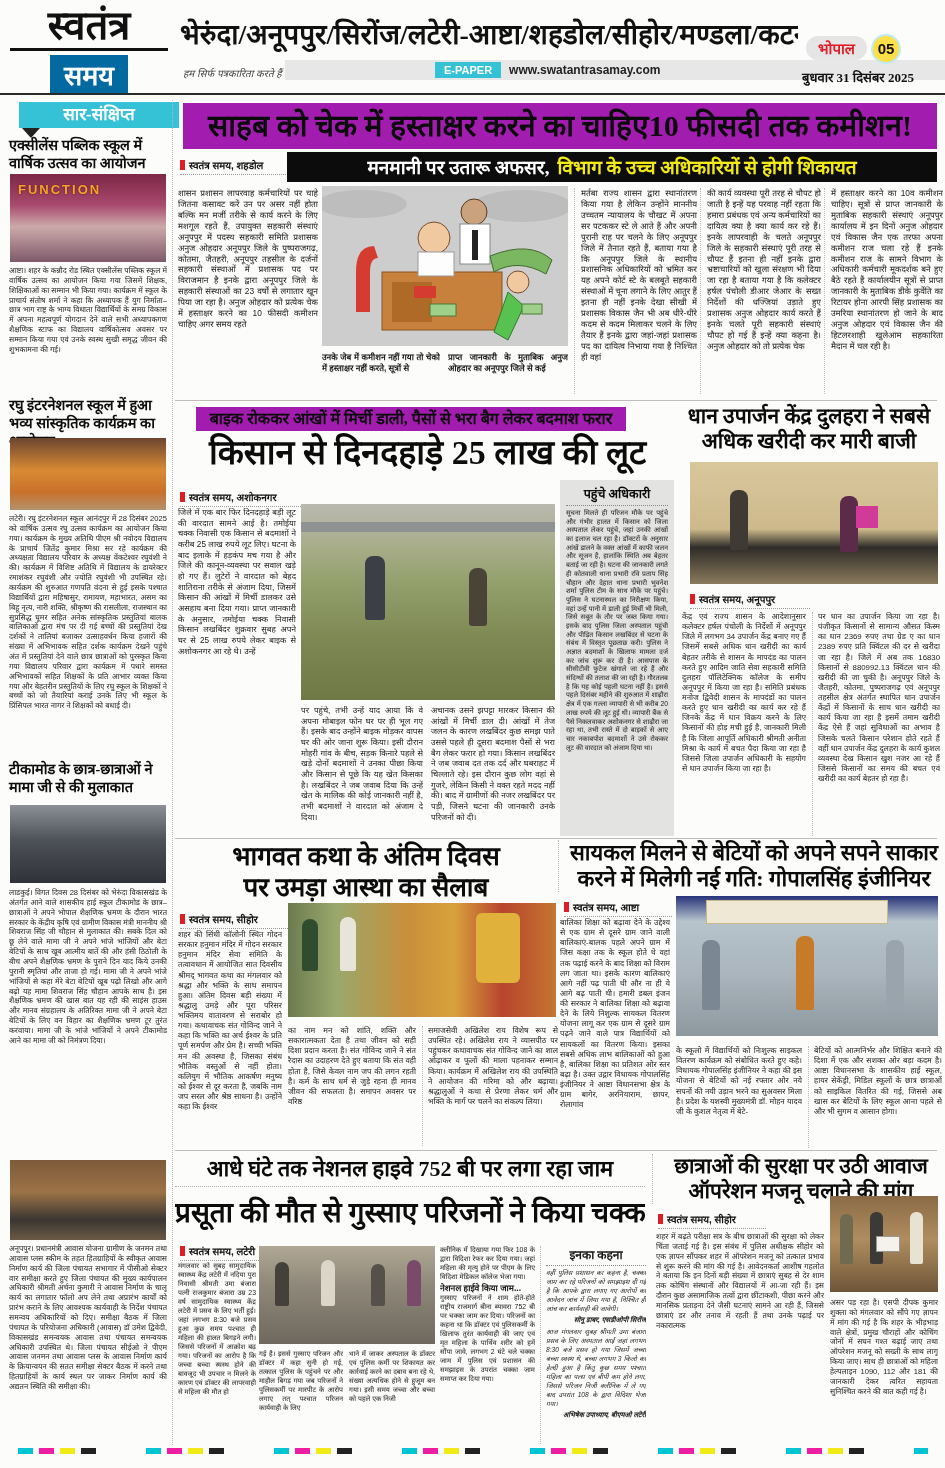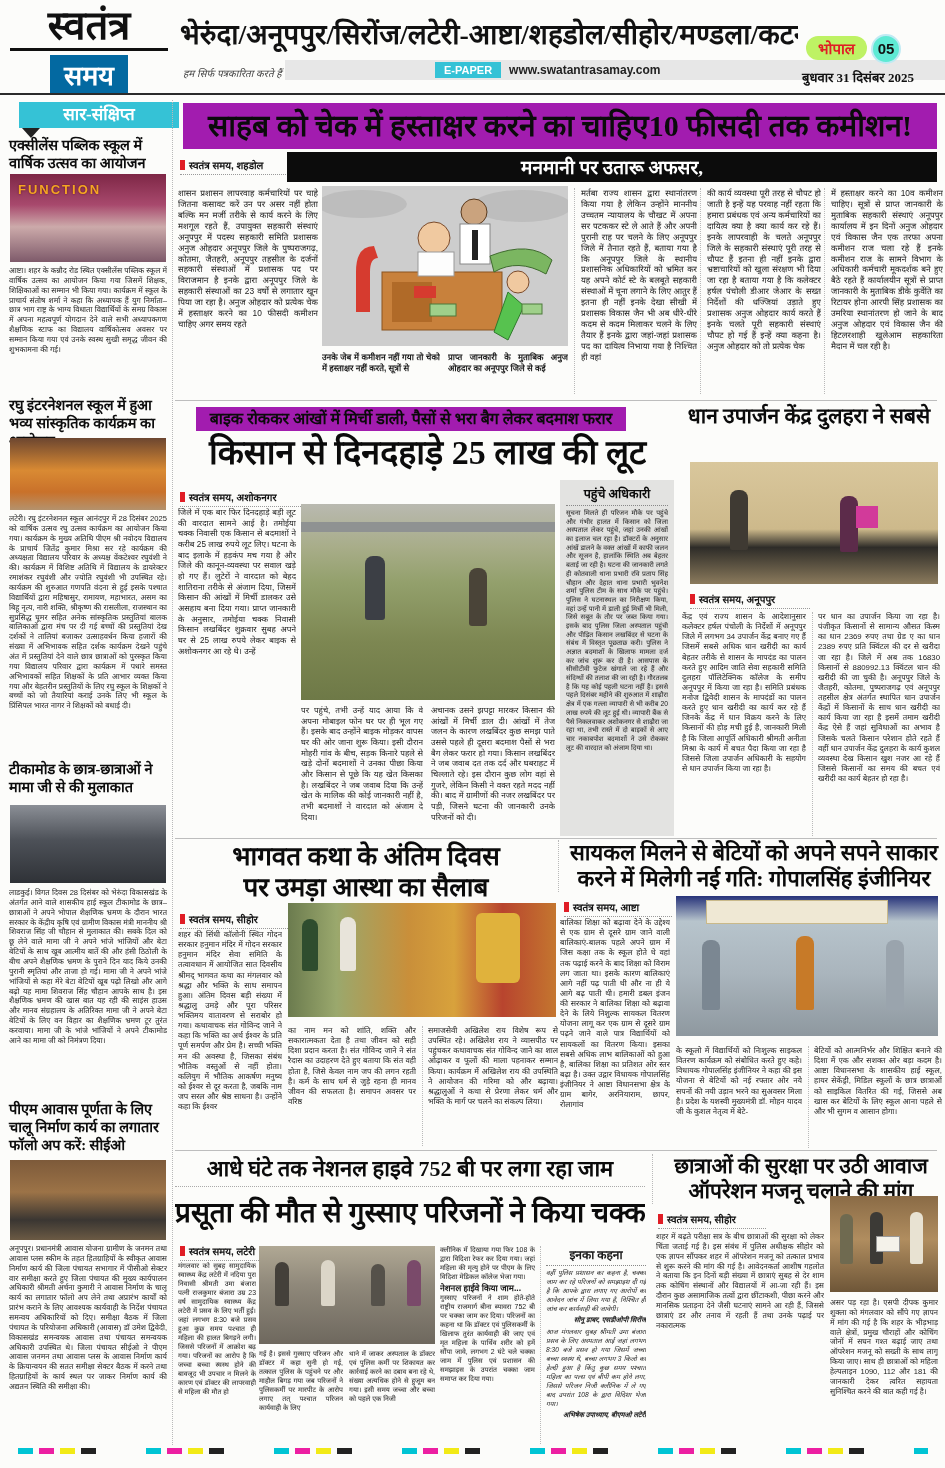--- a/index.html
+++ b/index.html
@@ -9,23 +9,23 @@
   
   .logo1{font-family:"Liberation Serif",serif;font-weight:bold;font-size:40px;line-height:1;color:#101010;
          border-bottom:3px solid #101010;padding:0 2px 2px 2px;text-align:center;}
   .logo2{display:inline-block;background:#0369a1;color:#fff;font-weight:bold;font-size:27px;
          padding:1px 14px;margin-top:4px;font-family:"Liberation Serif",serif;}
   .cities{font-family:"Liberation Serif",serif;font-weight:bold;font-size:28px;color:#111;white-space:nowrap;}
   .tagline{font-size:10px;color:#444;font-style:italic;white-space:nowrap;}
   .graybar{background:#e7e7e7;height:20px;display:flex;align-items:center;gap:8px;padding-left:150px;}
   .epaper{background:#35c2d6;color:#fff;font-weight:bold;font-size:11px;padding:2px 9px;}
   .site{font-weight:bold;font-size:12px;color:#222;}
-  .edpill{background:#bef264;border-radius:12px;color:#e01d25;font-weight:bold;font-size:15px;
+  .edpill{background:#e5e5e5;border-radius:12px;color:#e01d25;font-weight:bold;font-size:15px;
           padding:2px 12px;display:inline-block;font-family:"Liberation Serif",serif;}
-  .pgcirc{display:inline-block;width:26px;height:26px;border-radius:50%;background:#5eead4;border:2px solid #bfeaf3;
+  .pgcirc{display:inline-block;width:26px;height:26px;border-radius:50%;background:#fde047;border:2px solid #bfeaf3;
           color:#111;font-weight:bold;font-size:15px;text-align:center;line-height:26px;margin-left:4px;}
   .dateline{font-weight:bold;font-size:13px;color:#111;font-family:"Liberation Serif",serif;white-space:nowrap;}
   .toprule{background:#2b2b2b;height:2px;}
   
   .sideheader{background:#35c2d6;color:#fff;font-weight:bold;font-size:17px;text-align:center;
               line-height:26px;font-family:"Liberation Serif",serif;}
   .tri{width:0;height:0;border-left:9px solid transparent;border-right:9px solid transparent;border-top:10px solid #222;}
   .sidetitle{font-family:"Liberation Serif",serif;font-weight:bold;font-size:14.5px;line-height:1.25;color:#0d0d0d;}
   .bt{font-size:7.6px;line-height:1.3;text-align:justify;color:#1c1c1c;overflow:hidden;}
   .bt6{font-size:6.8px;line-height:1.28;text-align:justify;color:#1c1c1c;overflow:hidden;}
@@ -88,31 +88,31 @@
   <div class="abs bt" style="left:9px;top:266px;width:158px;height:126px;">आष्टा। शहर के कन्नौद रोड स्थित एक्सीलेंस पब्लिक स्कूल में वार्षिक उत्सव का आयोजन किया गया जिसमें शिक्षक, शिक्षिकाओं का सम्मान भी किया गया। कार्यक्रम में स्कूल के प्राचार्य संतोष शर्मा ने कहा कि अध्यापक हैं युग निर्माता– छात्र भाग राष्ट्र के भाग्य विधाता विद्यार्थियों के समग्र विकास में अपना महत्वपूर्ण योगदान देने वाले सभी अध्यापकगण शैक्षणिक स्टाफ का विद्यालय वार्षिकोत्सव अवसर पर सम्मान किया गया एवं उनके स्वस्थ सुखी समृद्ध जीवन की शुभकामना की गई।</div>
 
   <div class="abs sidetitle" style="left:9px;top:396px;width:158px;">रघु इंटरनेशनल स्कूल में हुआ भव्य सांस्कृतिक कार्यक्रम का आयोजन</div>
   <div class="abs ph" style="left:10px;top:438px;width:156px;height:72px;background:linear-gradient(180deg,#6c4630 0%,#d98a33 45%,#c9712a 75%,#b4926d 100%);"></div>
   <div class="abs bt" style="left:9px;top:514px;width:158px;height:244px;">लटेरी। रघु इंटरनेशनल स्कूल आनंदपुर में 28 दिसंबर 2025 को वार्षिक उत्सव रघु उत्सव कार्यक्रम का आयोजन किया गया। कार्यक्रम के मुख्य अतिथि पीएम श्री नवोदय विद्यालय के प्राचार्य जितेंद्र कुमार मिश्रा सर रहे कार्यक्रम की अध्यक्षता विद्यालय परिवार के अध्यक्ष वेंकटेश्वर रघुवंशी ने की। कार्यक्रम में विशिष्ट अतिथि में विद्यालय के डायरेक्टर रमाशंकर रघुवंशी और ज्योति रघुवंशी भी उपस्थित रहे। कार्यक्रम की शुरुआत गणपति वंदना से हुई इसके पश्चात विद्यार्थियों द्वारा महिषासुर, रामायण, महाभारत, असम का बिहू नृत्य, नारी शक्ति, श्रीकृष्ण की रासलीला, राजस्थान का सुप्रसिद्ध घूमर सहित अनेक सांस्कृतिक प्रस्तुतियां बालक बालिकाओं द्वारा मंच पर दी गई बच्चों की प्रस्तुतियां देख दर्शकों ने तालियां बजाकर उत्साहवर्धन किया हजारों की संख्या में अभिभावक सहित दर्शक कार्यक्रम देखने पहुंचे अंत में प्रस्तुतियां देने वाले छात्र छात्राओं को पुरस्कृत किया गया विद्यालय परिवार द्वारा कार्यक्रम में पधारे समस्त अभिभावकों सहित शिक्षकों के प्रति आभार व्यक्त किया गया और बेहतरीन प्रस्तुतियों के लिए रघु स्कूल के शिक्षकों ने बच्चों को जो तैयारियां कराई उनके लिए भी स्कूल के प्रिंसिपल भारत नागर ने शिक्षकों को बधाई दी।</div>
 
   <div class="abs sidetitle" style="left:9px;top:760px;width:158px;">टीकामोड के छात्र-छात्राओं ने मामा जी से की मुलाकात</div>
   <div class="abs ph" style="left:10px;top:805px;width:156px;height:78px;background:linear-gradient(180deg,#8b8f96 0%,#4d5158 45%,#2f3237 100%);"></div>
   <div class="abs bt" style="left:9px;top:888px;width:158px;height:212px;">लाडकुई। विगत दिवस 28 दिसंबर को भेरुंदा विकासखंड के अंतर्गत आने वाले शासकीय हाई स्कूल टीकामोड के छात्र–छात्राओं ने अपने भोपाल शैक्षणिक भ्रमण के दौरान भारत सरकार के केंद्रीय कृषि एवं ग्रामीण विकास मंत्री माननीय श्री शिवराज सिंह जी चौहान से मुलाकात की। सबके दिल को छू लेने वाले मामा जी ने अपने भांजे भांजियों और बेटा बेटियों के साथ खूब आत्मीय बातें की और हंसी ठिठोली के बीच अपने शैक्षणिक भ्रमण के पुराने दिन याद किये उनकी पुरानी स्मृतियां और ताजा हो गई। मामा जी ने अपने भांजे भांजियों से कहा मेरे बेटा बेटियों खूब पढ़ो लिखो और आगे बढ़ो यह मामा शिवराज सिंह चौहान आपके साथ है। इस शैक्षणिक भ्रमण की खास बात यह रही की साइंस हाउस और मानव संग्रहालय के अतिरिक्त मामा जी ने अपने बेटा बेटियों के लिए वन विहार का शैक्षणिक भ्रमण टूर तुरंत करवाया। मामा जी के भांजे भांजियों ने अपने टीकामोड आने का मामा जी को निमंत्रण दिया।</div>
 
-  <div class="abs sidetitle" style="left:9px;top:1100px;width:158px;">पीएम आवास पूर्णता के लिए चालू निर्माण कार्य का लगातार फॉलो अप करें: सीईओ</div>
   <div class="abs ph" style="left:10px;top:1160px;width:156px;height:80px;background:linear-gradient(180deg,#7d5a3a 0%,#9c7347 40%,#3a3632 75%,#6b5a44 100%);"></div>
   <div class="abs bt" style="left:9px;top:1244px;width:158px;height:194px;">अनूपपुर। प्रधानमंत्री आवास योजना ग्रामीण के जनमन तथा आवास प्लस स्कीम के तहत हितग्राहियों के स्वीकृत आवास निर्माण कार्य की जिला पंचायत सभागार में पीसीओ सेक्टर वार समीक्षा करते हुए जिला पंचायत की मुख्य कार्यपालन अधिकारी श्रीमती अर्चना कुमारी ने आवास निर्माण के चालू कार्य का लगातार फॉलो अप लेने तथा अप्रारंभ कार्यों को प्रारंभ कराने के लिए आवश्यक कार्यवाही के निर्देश पंचायत समन्वय अधिकारियों को दिए। समीक्षा बैठक में जिला पंचायत के परियोजना अधिकारी (आवास) डॉ उमेश द्विवेदी, विकासखंड समन्वयक आवास तथा पंचायत समन्वयक अधिकारी उपस्थित थे। जिला पंचायत सीईओ ने पीएम आवास जनमन तथा आवास प्लस के आवास निर्माण कार्य के क्रियान्वयन की सतत समीक्षा सेक्टर बैठक में करने तथा हितग्राहियों के कार्य स्थल पर जाकर निर्माण कार्य की अद्यतन स्थिति की समीक्षा की।</div>
 
   <div class="abs h-gray" style="left:183px;top:103px;width:754px;height:46px;line-height:46px;font-size:30px;">साहब को चेक में हस्ताक्षर करने का चाहिए10 फीसदी तक कमीशन!</div>
   <div class="abs byline" style="left:180px;top:158px;width:110px;">
     <span class="redsq"></span>
     <span>स्वतंत्र समय, शहडोल</span>
   </div>
   <div class="abs banner" style="left:287px;top:152px;width:650px;height:30px;font-size:19px;">
     <span class="w">मनमानी पर उतारू अफसर,</span>
+    <span class="y">विभाग के उच्च अधिकारियों से होगी शिकायत</span>
   </div>
   <div class="abs bt" style="left:178px;top:188px;width:140px;height:206px;font-size:8.4px;">शासन प्रशासन लापरवाह कर्मचारियों पर चाहे जितना कसावट करें उन पर असर नहीं होता बल्कि मन मर्जी तरीके से कार्य करने के लिए मशगूल रहते हैं, उपायुक्त सहकारी संस्थाएं अनूपपुर में पदस्थ सहकारी समिति प्रशासक अनुज ओहदार अनूपपुर जिले के पुष्पराजगढ़, कोतमा, जैतहरी, अनूपपुर तहसील के दर्जनों सहकारी संस्थाओं में प्रशासक पद पर विराजमान है इनके द्वारा अनूपपुर जिले के सहकारी संस्थाओं का 23 वर्षों से लगातार खून पिया जा रहा है। अनुज ओहदार को प्रत्येक चेक में हस्ताक्षर करने का 10 फीसदी कमीशन चाहिए अगर समय रहते</div>
 
   <div class="abs ph" style="left:322px;top:186px;width:246px;height:160px;background:#cdcdcd;">
     <svg width="246" height="160" viewBox="0 0 246 160">
       <ellipse cx="40" cy="18" rx="45" ry="14" fill="#bdbdbd"></ellipse>
         <ellipse cx="200" cy="20" rx="50" ry="16" fill="#bdbdbd"></ellipse>
       <rect x="60" y="86" width="120" height="58" fill="#c8813c" stroke="#8a5420"></rect>
       <rect x="70" y="96" width="40" height="40" fill="#b06a28"></rect>
       <path d="M52 60 q-18 0 -18 26 l0 40 14 0 0-40 q0-14 8-14 z" fill="#d63b2f"></path>
@@ -151,20 +151,21 @@
   </div>
   <div class="abs bt" style="left:301px;top:706px;width:122px;height:130px;font-size:8.2px;">पर पहुंचे, तभी उन्हें याद आया कि वे अपना मोबाइल फोन घर पर ही भूल गए हैं। इसके बाद उन्होंने बाइक मोड़कर वापस घर की ओर जाना शुरू किया। इसी दौरान मोहरी गांव के बीच, सड़क किनारे पहले से खड़े दोनों बदमाशों ने उनका पीछा किया और किसान से पूछे कि यह खेत किसका है। लखबिंदर ने जब जवाब दिया कि उन्हें खेत के मालिक की कोई जानकारी नहीं है, तभी बदमाशों ने वारदात को अंजाम दे दिया।</div>
   <div class="abs bt" style="left:431px;top:706px;width:124px;height:130px;font-size:8.2px;">अचानक उसने झपट्टा मारकर किसान की आंखों में मिर्ची डाल दी। आंखों में तेज जलन के कारण लखबिंदर कुछ समझ पाते उससे पहले ही दूसरा बदमाश पैसों से भरा बैग लेकर फरार हो गया। किसान लखबिंदर ने जब जवाब दत तक दर्द और घबराहट में चिल्लाते रहे। इस दौरान कुछ लोग वहां से गुजरे, लेकिन किसी ने वक्त रहते मदद नहीं की। बाद में ग्रामीणों की नजर लखबिंदर पर पड़ी, जिसने घटना की जानकारी उनके परिजनों को दी।</div>
   <div class="abs gbox" style="left:560px;top:480px;width:114px;height:356px;">
     <h4>पहुंचे अधिकारी</h4>
     <div class="bt6" style="height:316px;">सूचना मिलते ही परिजन मौके पर पहुंचे और गंभीर हालत में किसान को जिला अस्पताल लेकर पहुंचे, जहां उनकी आंखों का इलाज चल रहा है। डॉक्टरों के अनुसार आंखें डालने के वक्त आंखों में काफी जलन और सूजन है, हालांकि स्थिति अब बेहतर बताई जा रही है। घटना की जानकारी लगते ही कोतवाली थाना प्रभारी रवि प्रताप सिंह चौहान और देहात थाना प्रभारी भुवनेश शर्मा पुलिस टीम के साथ मौके पर पहुंचे। पुलिस ने घटनास्थल का निरीक्षण किया, वहां उन्हें पानी में डाली हुई मिर्ची भी मिली, जिसे सबूत के तौर पर जब्त किया गया। इसके बाद पुलिस जिला अस्पताल पहुंची और पीड़ित किसान लखबिंदर से घटना के संबंध में विस्तृत पूछताछ करी। पुलिस ने अज्ञात बदमाशों के खिलाफ मामला दर्ज कर जांच शुरू कर दी है। आसपास के सीसीटीवी फुटेज खंगाले जा रहे हैं और संदिग्धों की तलाश की जा रही है। गौरतलब है कि यह कोई पहली घटना नहीं है। इससे पहले दिसंबर महीने की शुरुआत में शाढ़ौरा क्षेत्र में एक गल्ला व्यापारी से भी करीब 20 लाख रुपये की लूट हुई थी। व्यापारी बैंक से पैसे निकलवाकर अशोकनगर से शाढ़ौरा जा रहा था, तभी रास्ते में दो बाइकों से आए चार नकाबपोश बदमाशों ने उसे रोककर लूट की वारदात को अंजाम दिया था।</div>
   </div>
 
   <div class="abs h-2l" style="left:678px;top:404px;width:262px;font-size:21px;">
     <div>धान उपार्जन केंद्र दुलहरा ने सबसे</div>
+    <div>अधिक खरीदी कर मारी बाजी</div>
   </div>
   <div class="abs ph" style="left:690px;top:462px;width:248px;height:122px;background:linear-gradient(180deg,#d9c79c 0%,#cdb98b 55%,#2e2c28 70%,#8a7a5c 100%);">
     <div style="position:absolute;top:28px;left:40px;width:18px;height:60px;background:#3f3a33;border-radius:8px 8px 2px 2px;"></div>
     <div style="position:absolute;top:34px;left:150px;width:18px;height:56px;background:#5c2b4a;border-radius:8px 8px 2px 2px;"></div>
     <div style="position:absolute;top:44px;left:166px;width:22px;height:22px;background:#d23a9a;"></div>
   </div>
   <div class="abs byline" style="left:690px;top:592px;width:120px;">
     <span class="redsq"></span>
     <span>स्वतंत्र समय, अनूपपुर</span>
   </div>

